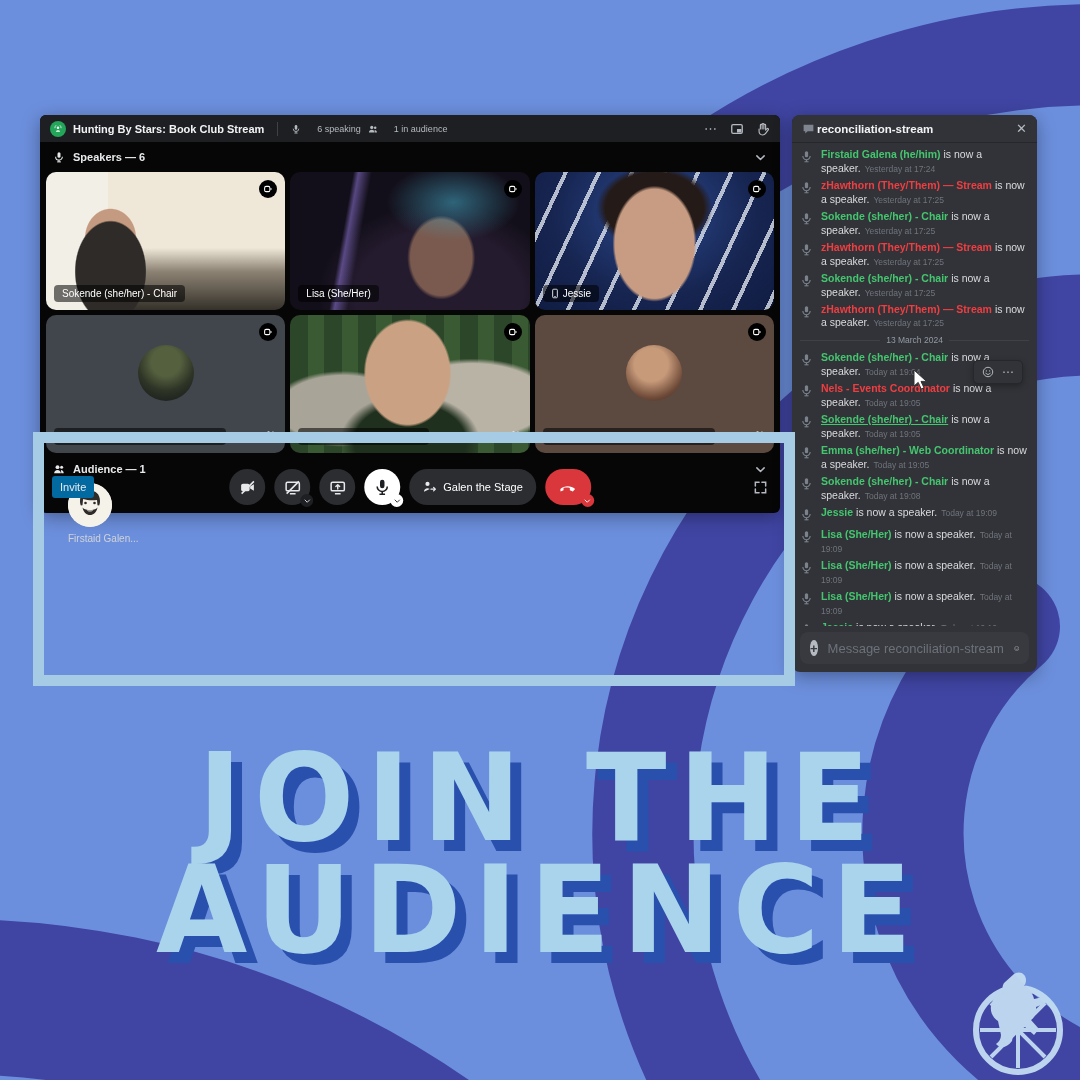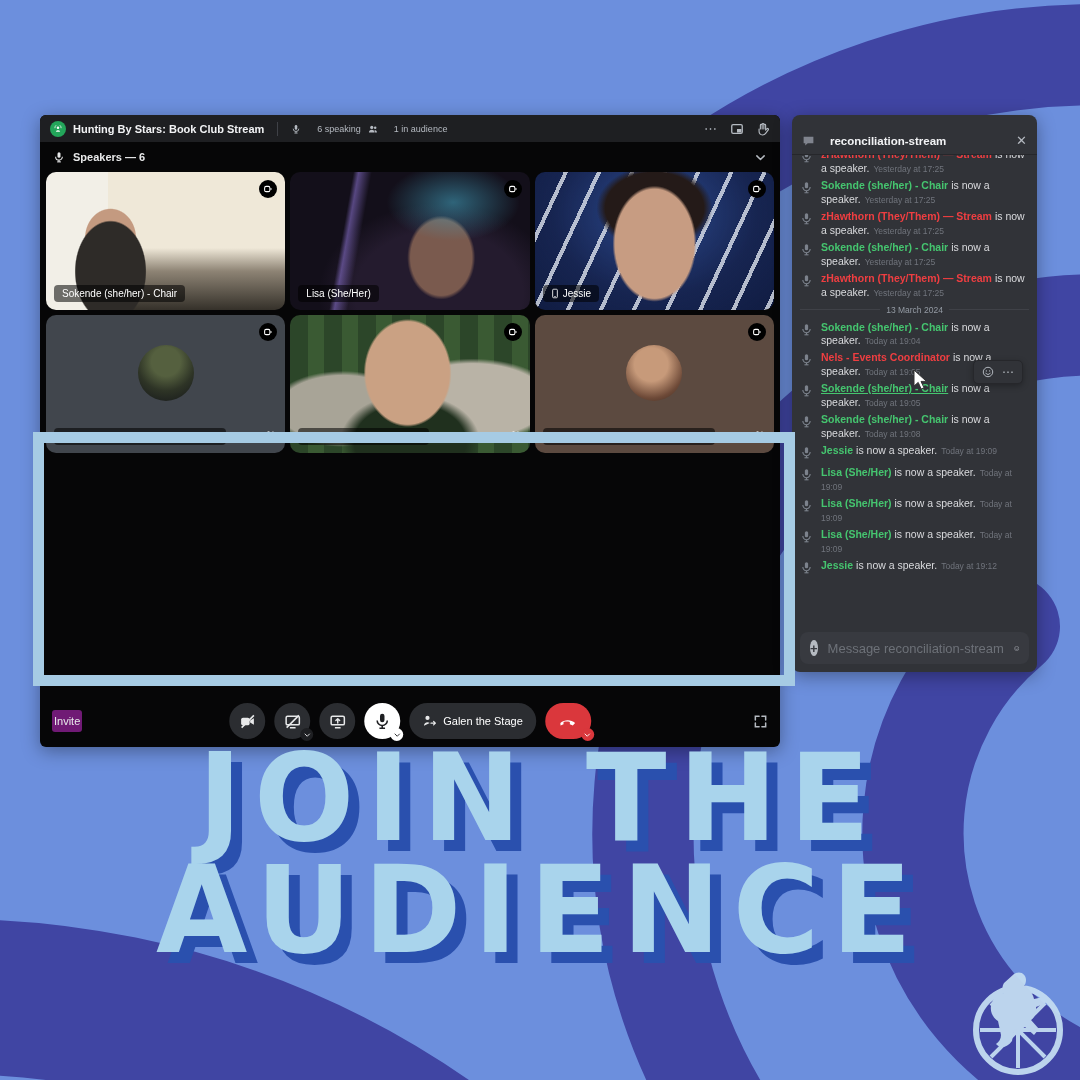--- a/index.html
+++ b/index.html
@@ -3,21 +3,21 @@
 <meta charset="utf-8">
 <style>
   html,body{margin:0;padding:0;}
   body{font-family:"Liberation Sans",sans-serif;}
   .canvas{position:relative;width:1080px;height:1080px;overflow:hidden;background:#6c8fdd;}
 
   
   .bg-swirls{position:absolute;inset:0;}
 
   
-  .stage{position:absolute;left:40px;top:115px;width:740px;height:632px;background:#060607;border-radius:6px;box-shadow:0 4px 18px rgba(0,0,0,.35);}
+  .stage{position:absolute;left:40px;top:115px;width:740px;height:398px;background:#060607;border-radius:6px;box-shadow:0 4px 18px rgba(0,0,0,.35);}
   .stage-header{position:absolute;top:0;left:0;right:0;height:27px;background:#1e1f22;border-radius:6px 6px 0 0;display:flex;align-items:center;padding:0 10px;gap:7px;box-sizing:border-box;}
   .stage-badge{width:16px;height:16px;border-radius:50%;background:#23a55a;display:flex;align-items:center;justify-content:center;flex:0 0 auto;}
   .stage-title{font-size:11px;font-weight:bold;color:#f2f3f5;white-space:nowrap;}
   .hdr-sep{width:1px;height:14px;background:#3f4147;margin:0 6px;}
   .hdr-status{display:flex;align-items:center;gap:16px;font-size:9px;color:#b5bac1;white-space:nowrap;}
   .hdr-right{margin-left:auto;display:flex;align-items:center;gap:12px;color:#b5bac1;}
   .hdr-dots{font-size:13px;letter-spacing:1px;line-height:1;color:#b5bac1;}
 
   .speakers-row,.audience-head{display:flex;align-items:center;gap:8px;color:#e8e9ea;font-size:11px;font-weight:bold;padding:0 13px;box-sizing:border-box;}
   .speakers-row{position:absolute;top:27px;left:0;right:0;height:30px;}
@@ -57,36 +57,36 @@
   .tile.gray .tile-avatar{background:radial-gradient(circle at 50% 30%, #55603f 0 30%, #2e3426 60%, #14161a 100%);}
   .tile.brown .tile-avatar{background:radial-gradient(circle at 45% 35%, #c79a7a 0 35%, #6e4a38 70%, #33241c 100%);}
 
   
   .audience-head{position:absolute;top:340px;left:0;right:0;height:28px;}
   .aud-member{position:absolute;top:368px;left:28px;width:90px;text-align:left;}
   .aud-avatar{width:44px;height:44px;border-radius:50%;background:#f5f2ea;display:flex;align-items:center;justify-content:center;overflow:hidden;}
   .aud-name{margin-top:6px;font-size:10px;color:#cfd3d8;}
 
   .controls{position:absolute;left:0;right:0;bottom:0;height:52px;display:flex;align-items:center;padding:0 12px;box-sizing:border-box;}
-  .invite-btn{background:#701a75;color:#e8e9ea;font-size:11px;padding:5px 2px;border-radius:3px;}
+  .invite-btn{background:#0369a1;color:#e8e9ea;font-size:11px;padding:5px 8px;border-radius:3px;}
   .ctrl-center{position:absolute;left:50%;top:50%;transform:translate(-50%,-50%);display:flex;align-items:center;gap:9px;}
   .cbtn{width:36px;height:36px;border-radius:50%;background:#2b2d31;display:flex;align-items:center;justify-content:center;position:relative;}
   .cbtn.white{background:#fff;}
   .cbtn.red{width:46px;border-radius:18px;background:#da373c;}
   .sub-badge{position:absolute;right:-3px;bottom:-2px;width:13px;height:13px;border-radius:50%;display:flex;align-items:center;justify-content:center;}
   .sub-badge.dark{background:#1e1f22;} .sub-badge.light{background:#fff;} .sub-badge.redb{background:#da373c;}
   .leave-pill{height:36px;border-radius:18px;background:#2b2d31;color:#fff;font-size:11px;display:flex;align-items:center;gap:7px;padding:0 13px;white-space:nowrap;}
   .fullscreen{margin-left:auto;color:#b5bac1;}
 
   
   .frame{position:absolute;left:33px;top:432px;width:740px;height:232px;border:11px solid #a6cbe4;z-index:5;pointer-events:none;}
 
   
   .chat{position:absolute;left:792px;top:115px;width:245px;height:557px;background:#313338;border-radius:8px;box-shadow:0 4px 18px rgba(0,0,0,.35);overflow:hidden;}
-  .chat-header{position:absolute;top:12px;left:0;right:0;height:27px;display:flex;align-items:center;gap:15px;padding:11px 10px;box-sizing:border-box;background:#313338;box-shadow:0 1px 0 #26272b;z-index:2;}
+  .chat-header{position:absolute;top:0;left:0;right:0;height:27px;display:flex;align-items:center;gap:2px;padding:11px 10px;box-sizing:border-box;background:#313338;box-shadow:0 1px 0 #26272b;z-index:2;}
   .chat-title{font-size:11.5px;font-weight:bold;color:#f2f3f5;flex:1;white-space:nowrap;overflow:hidden;}
   .chat-close{color:#b5bac1;font-size:13px;}
   .chat-msgs{position:absolute;top:29px;left:0;right:0;bottom:46px;padding:4px 8px 0 8px;box-sizing:border-box;overflow:hidden;}
   .msg{display:flex;gap:6px;margin-bottom:3px;}
   .msg-ic{flex:0 0 15px;padding-top:1px;color:#7c828c;}
   .msg-body{font-size:10.5px;line-height:1.33;color:#d9dadd;}
   .u-green{color:#45c56f;font-weight:bold;}
   .u-red{color:#ef3e41;font-weight:bold;}
   .u-hover{text-decoration:underline;cursor:pointer;}
   .msg-time{font-size:8.5px;color:#70747c;margin-left:4px;}
@@ -329,21 +329,43 @@
     <span class="name-tag">
 
       <span class="nm">Emma (she/her) - Web Coordinator</span>
     </span>
     <svg class="mic-off-corner" width="13" height="13" viewBox="0 0 16 16" fill="#fff" color="#fff" style="display: block;">
             <use href="#ic-mic-slash"></use>
           </svg>
   </div>
       </div>
 
-
+  <div class="audience-head">
+    <svg width="12" height="12" viewBox="0 0 16 16" fill="currentColor">
+          <use href="#ic-people"></use>
+        </svg>
+    <span>Audience — 1</span>
+    <svg class="row-chev" width="13" height="13" viewBox="0 0 16 16">
+          <use href="#ic-chev"></use>
+        </svg>
+  </div>
+
+  <div class="aud-member">
+    <div class="aud-avatar">
+      <svg width="44" height="44" viewBox="0 0 44 44">
+            <circle cx="22" cy="22" r="22" fill="#f5f2ea"></circle>
+            <path d="M12 18c0-7 4.5-10.5 10-10.5S32 11 32 18c0 2-.4 3.5-.9 4.6l-1.6-.4-.5-5.2c-4.6.6-9.6.4-13.9-1l-.6 6.2-1.6.4C12.4 21.5 12 20 12 18z" fill="#2e2b28"></path>
+            <circle cx="17.5" cy="20" r="1.3" fill="#2e2b28"></circle>
+            <circle cx="26.5" cy="20" r="1.3" fill="#2e2b28"></circle>
+            <path d="M14.5 24.5c1 5 4 7.5 7.5 7.5s6.5-2.5 7.5-7.5c-1.5 1.8-4.3 2.6-7.5 2.6s-6-.8-7.5-2.6z" fill="#2e2b28"></path>
+            <path d="M19.5 27.5c.8.6 4.2.6 5 0" stroke="#f5f2ea" stroke-width="1" fill="none"></path>
+          </svg>
+    </div>
+    <div class="aud-name">Firstaid Galen...</div>
+  </div>
 
   <div class="controls">
     <span class="invite-btn">Invite</span>
     <span class="ctrl-center">
       <span class="cbtn">
         <svg width="17" height="17" viewBox="0 0 18 18" fill="#e8e9ea" color="#e8e9ea">
               <use href="#ic-cam-off"></use>
             </svg>
       </span>
       <span class="cbtn">
@@ -404,20 +426,28 @@
     <span class="chat-title">reconciliation-stream</span>
     <span class="chat-close">✕</span>
   </div>
   <div class="chat-msgs">
         <div class="msg">
     <span class="msg-ic">
       <svg width="13" height="13" viewBox="0 0 16 16" fill="currentColor">
               <use href="#ic-mic"></use>
             </svg>
     </span>
+    <span class="msg-body"><span class="msg-user u-green">Firstaid Galena (he/him)</span> <span class="msg-text">is now a speaker.</span><span class="msg-time">Yesterday at 17:24</span></span>
+  </div>
+        <div class="msg">
+    <span class="msg-ic">
+      <svg width="13" height="13" viewBox="0 0 16 16" fill="currentColor">
+              <use href="#ic-mic"></use>
+            </svg>
+    </span>
     <span class="msg-body"><span class="msg-user u-red">zHawthorn (They/Them) — Stream</span> <span class="msg-text">is now a speaker.</span><span class="msg-time">Yesterday at 17:25</span></span>
   </div>
         <div class="msg">
     <span class="msg-ic">
       <svg width="13" height="13" viewBox="0 0 16 16" fill="currentColor">
               <use href="#ic-mic"></use>
             </svg>
     </span>
     <span class="msg-body"><span class="msg-user u-green">Sokende (she/her) - Chair</span> <span class="msg-text">is now a speaker.</span><span class="msg-time">Yesterday at 17:25</span></span>
   </div>
@@ -464,20 +494,28 @@
     </span>
     <span class="msg-body"><span class="msg-user u-red">Nels - Events Coordinator</span> <span class="msg-text">is now a speaker.</span><span class="msg-time">Today at 19:05</span></span>
   </div>
         <div class="msg">
     <span class="msg-ic">
       <svg width="13" height="13" viewBox="0 0 16 16" fill="currentColor">
               <use href="#ic-mic"></use>
             </svg>
     </span>
     <span class="msg-body"><span class="msg-user u-green u-hover">Sokende (she/her) - Chair</span> <span class="msg-text">is now a speaker.</span><span class="msg-time">Today at 19:05</span></span>
+  </div>
+        <div class="msg">
+    <span class="msg-ic">
+      <svg width="13" height="13" viewBox="0 0 16 16" fill="currentColor">
+              <use href="#ic-mic"></use>
+            </svg>
+    </span>
+    <span class="msg-body"><span class="msg-user u-green">Emma (she/her) - Web Coordinator</span> <span class="msg-text">is now a speaker.</span><span class="msg-time">Today at 19:05</span></span>
   </div>
         <div class="msg">
     <span class="msg-ic">
       <svg width="13" height="13" viewBox="0 0 16 16" fill="currentColor">
               <use href="#ic-mic"></use>
             </svg>
     </span>
     <span class="msg-body"><span class="msg-user u-green">Sokende (she/her) - Chair</span> <span class="msg-text">is now a speaker.</span><span class="msg-time">Today at 19:08</span></span>
   </div>
         <div class="msg">

